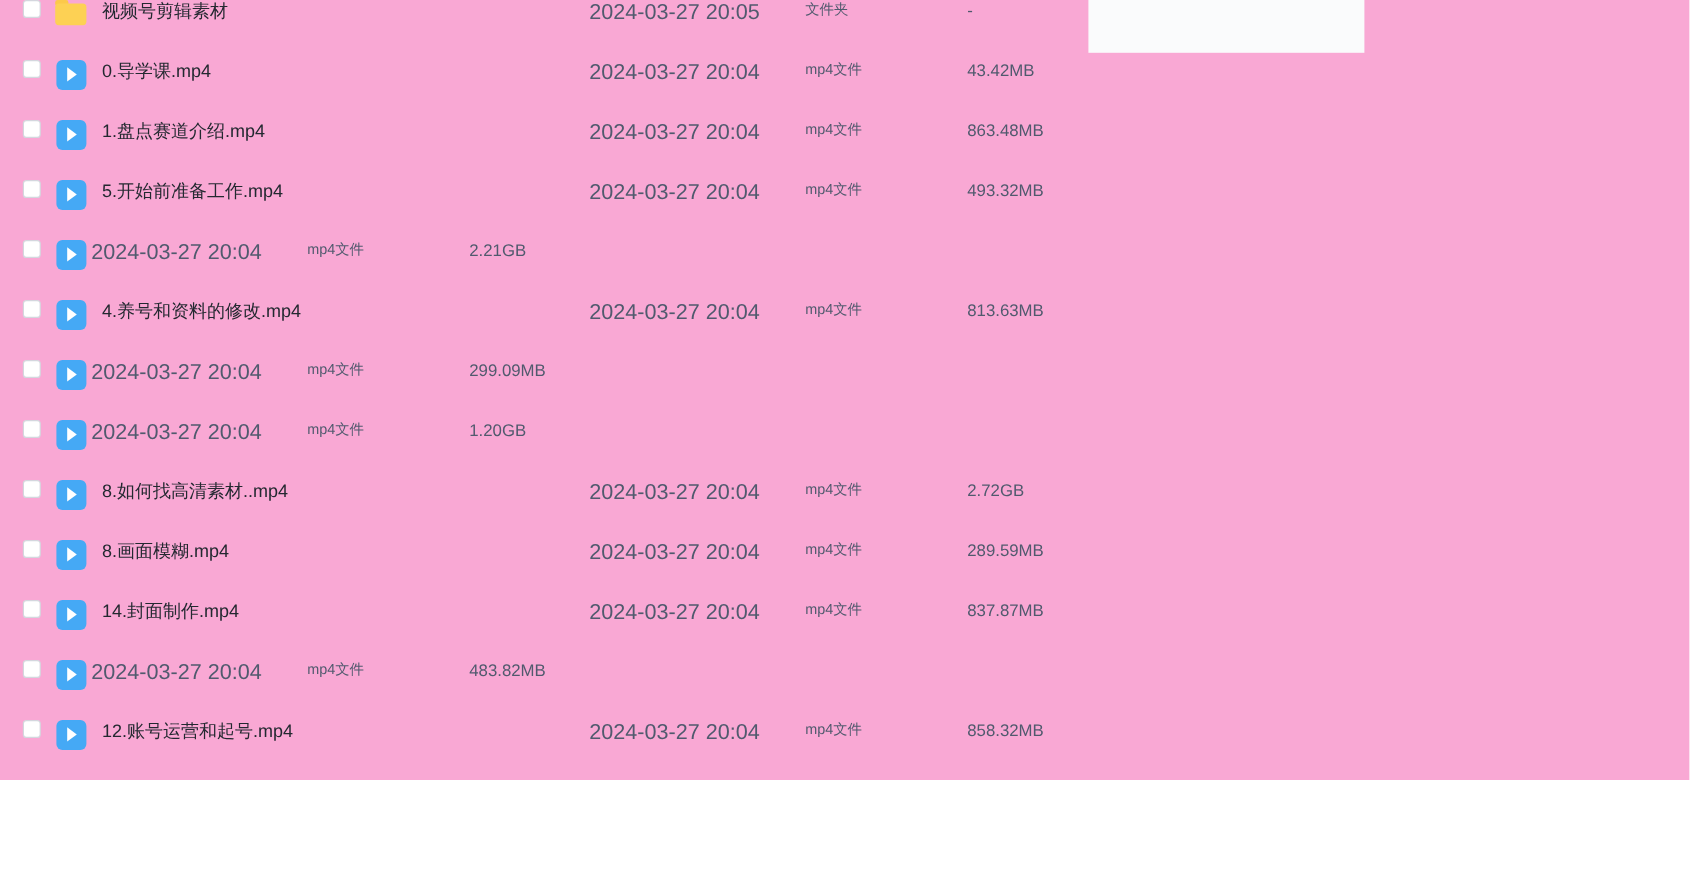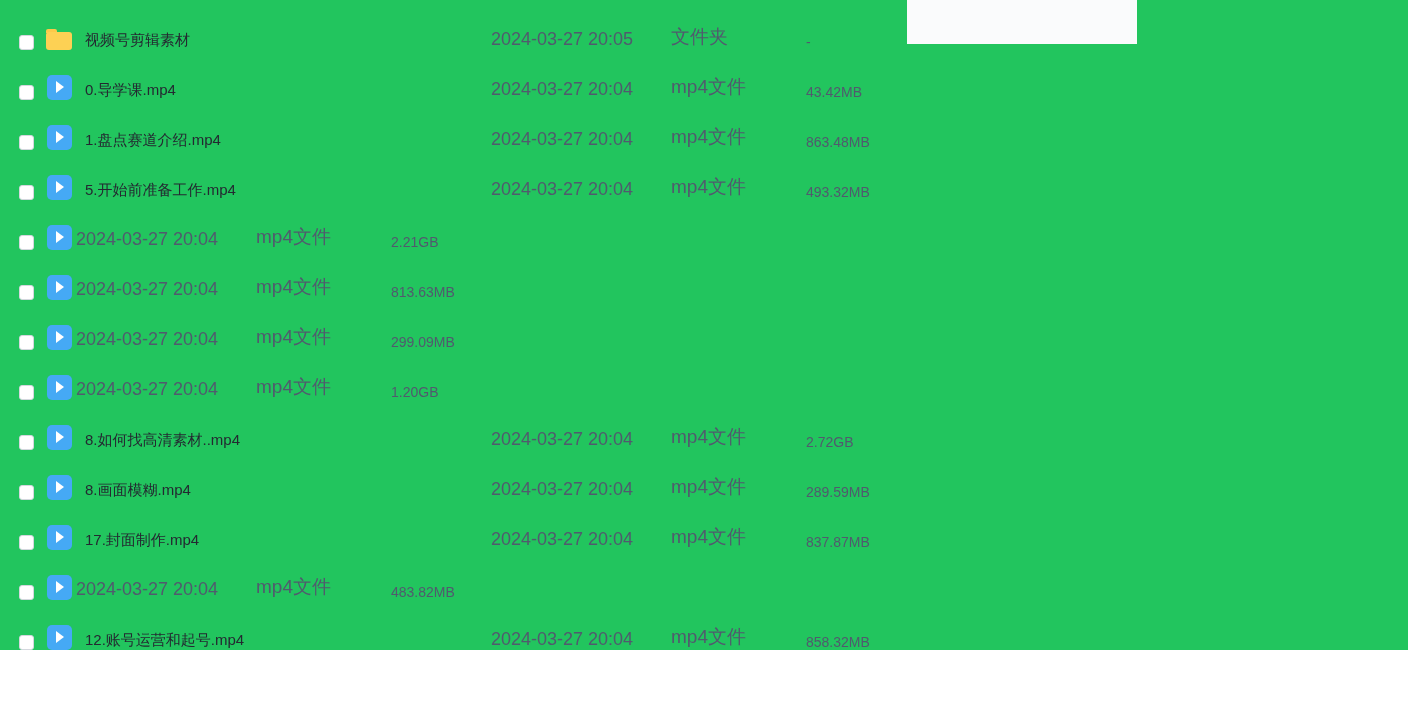--- a/index.html
+++ b/index.html
@@ -12,25 +12,25 @@
     font-family: "Liberation Sans", sans-serif;
   }
 
   #file-list {
     width: 1408px;
     position: relative;
   }
 
   .file-row {
     display: flex;
-    align-items: flex-end;
+    align-items: flex-start;
     height: 50px;
     box-sizing: border-box;
     padding-left: 10px;
-    background: #22c55e;
+    background: #f9a8d4;
   }
 
   .col-check {
     width: 32px;
     display: flex;
     align-items: center;
     justify-content: center;
     flex: 0 0 32px;
   }
 
@@ -107,21 +107,21 @@
   .col-date {
     flex: 0 0 180px;
     width: 180px;
     font-size: 18px;
     color: #515a6e;
   }
 
   .col-type {
     flex: 0 0 135px;
     width: 135px;
-    font-size: 19px;
+    font-size: 12px;
     color: #515a6e;
   }
 
   .col-size {
     flex: 0 0 200px;
     width: 200px;
     font-size: 14px;
     color: #515a6e;
   }
 
@@ -212,20 +212,21 @@
     <div class="col-size">2.21GB</div>
     <div class="col-spacer"></div>
   </div>
     <div class="file-row">
     <div class="col-check">
       <div class="checkbox"></div>
     </div>
     <div class="col-icon">
         <div class="icon-video"></div>
       </div>
+    <div class="col-name">4.养号和资料的修改.mp4</div>
     <div class="col-date">2024-03-27 20:04</div>
     <div class="col-type">mp4文件</div>
     <div class="col-size">813.63MB</div>
     <div class="col-spacer"></div>
   </div>
     <div class="file-row">
     <div class="col-check">
       <div class="checkbox"></div>
     </div>
     <div class="col-icon">
@@ -274,21 +275,21 @@
     <div class="col-size">289.59MB</div>
     <div class="col-spacer"></div>
   </div>
     <div class="file-row">
     <div class="col-check">
       <div class="checkbox"></div>
     </div>
     <div class="col-icon">
         <div class="icon-video"></div>
       </div>
-    <div class="col-name">17.封面制作.mp4</div>
+    <div class="col-name">14.封面制作.mp4</div>
     <div class="col-date">2024-03-27 20:04</div>
     <div class="col-type">mp4文件</div>
     <div class="col-size">837.87MB</div>
     <div class="col-spacer"></div>
   </div>
     <div class="file-row">
     <div class="col-check">
       <div class="checkbox"></div>
     </div>
     <div class="col-icon">

